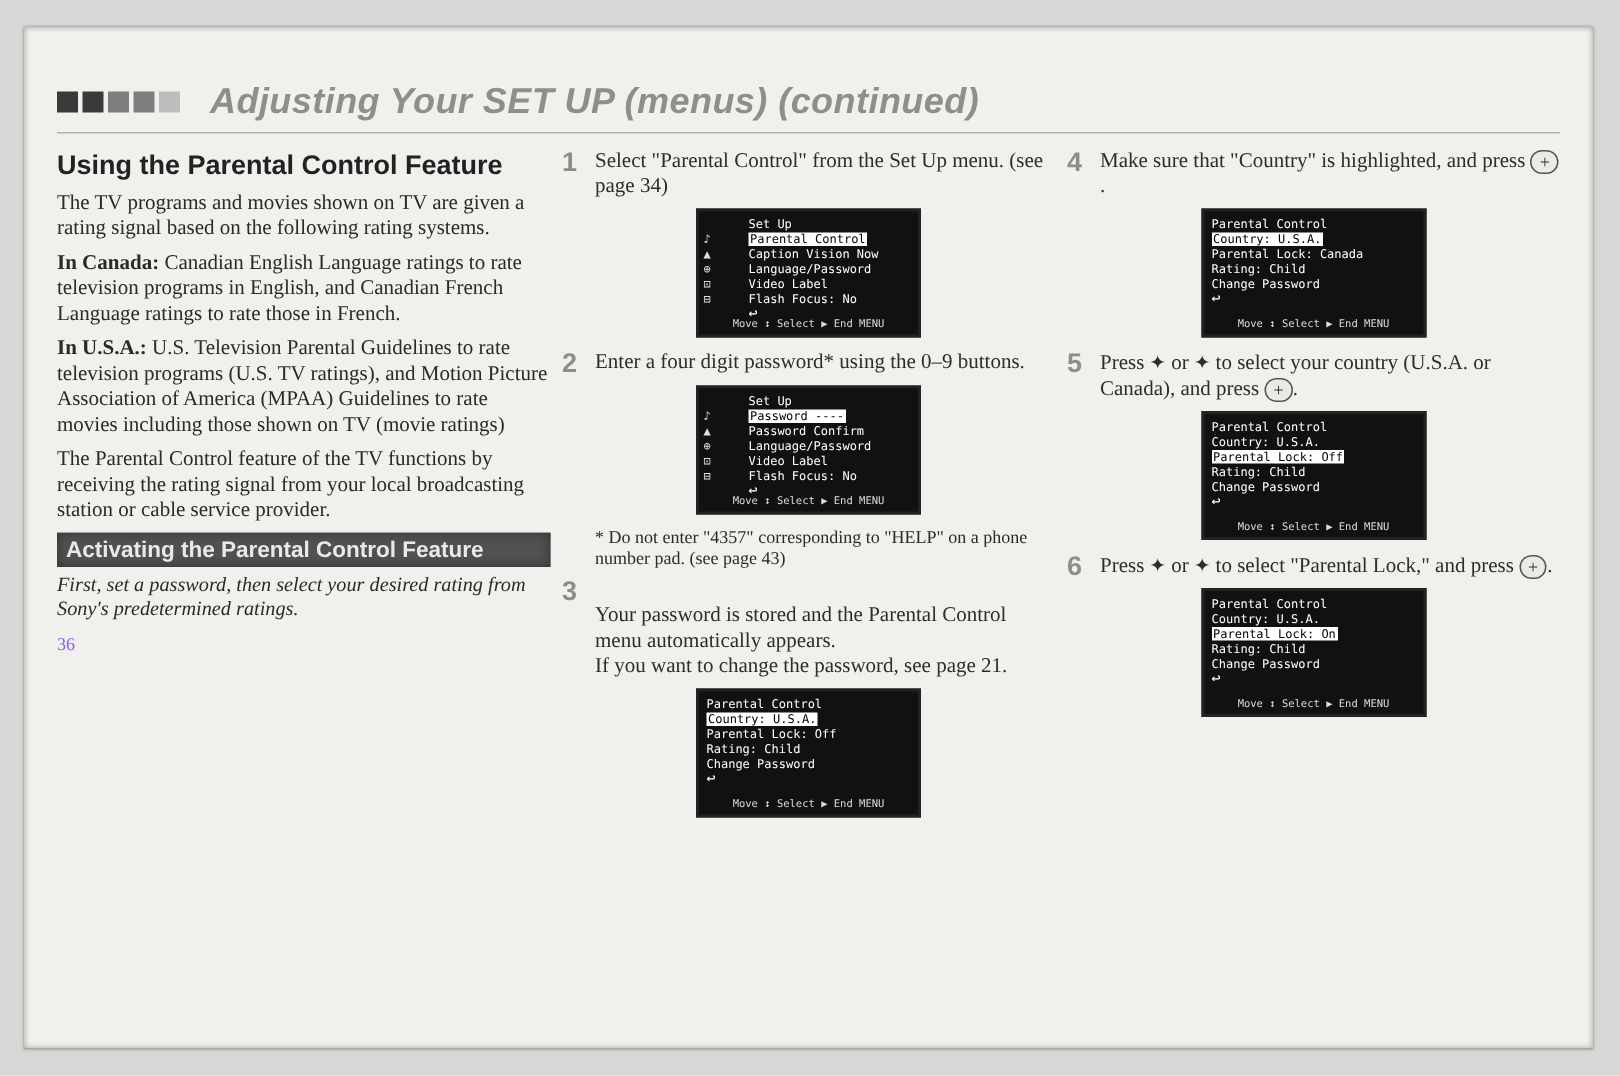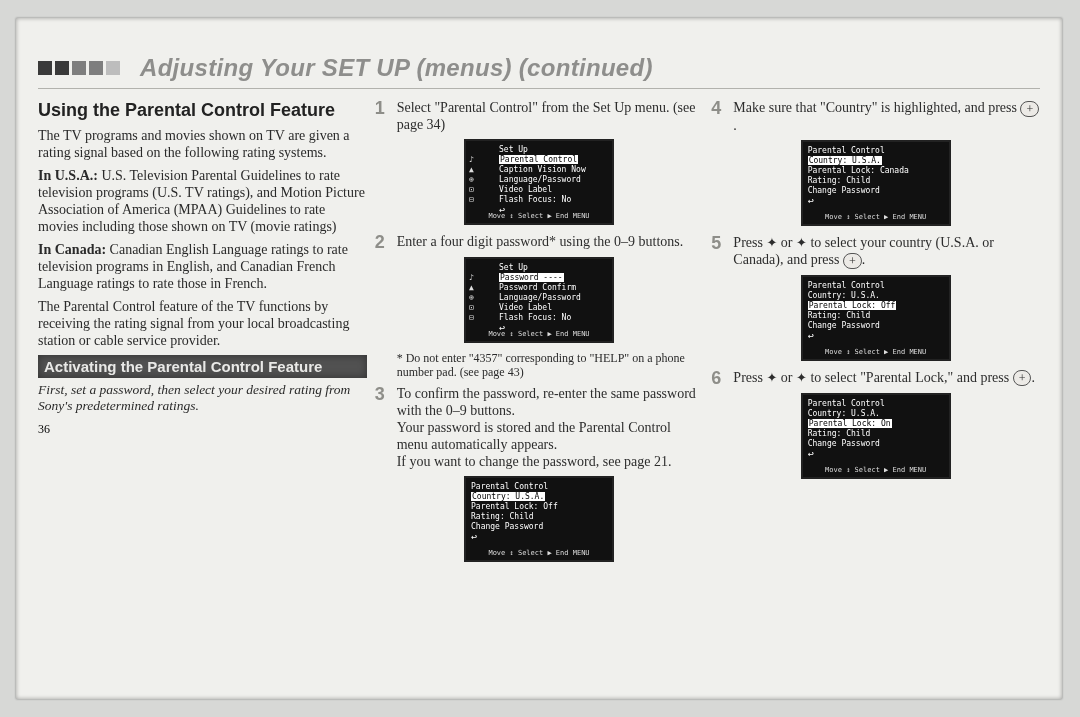--- a/index.html
+++ b/index.html
@@ -45,21 +45,21 @@
   p{font-size:14px;line-height:17px;margin:0 0 8px 0;color:#2a2a2a}
   .tight{margin-bottom:6px}
   .subhead{
     display:block;
     background:#515151;color:#e9e9e7;
     font-family:Arial,Helvetica,sans-serif;font-weight:700;
     font-size:15px;padding:3px 6px;margin:6px 0 4px;
     box-shadow:inset 0 0 8px rgba(0,0,0,.4);
   }
   .intro-ital{font-style:italic;font-size:13.5px;line-height:16px}
-  .pgnum{font-size:12px;color:#000000;margin-top:2px}
+  .pgnum{font-size:12px;color:#8b5cf6;margin-top:2px}
   
   .step{display:flex;gap:8px;margin:0 0 6px}
   .step .n{
     font-family:Arial,Helvetica,sans-serif;font-weight:900;
     color:#8e8e89;font-size:18px;line-height:18px;min-width:14px;
   }
   .step .t{font-size:14px;line-height:17px}
   .note{font-size:12px;line-height:14px;margin:4px 0 6px 22px}
   
   .osd-wrap{margin:4px auto 8px; width:150px}
@@ -105,25 +105,25 @@
     <div class="rule"></div>
 
     <div class="cols">
 
       <div class="col">
         <h2 class="section">Using the Parental Control Feature</h2>
 
         <p class="tight">The TV programs and movies shown on TV are given a rating signal based on the following rating systems.</p>
 
         <p class="tight">
+          <b>In Canada:</b><span> Canadian English Language ratings to rate television programs in English, and Canadian French Language ratings to rate those in French.</span>
+        </p>
+
+        <p class="tight">
           <b>In U.S.A.:</b><span> U.S. Television Parental Guidelines to rate television programs (U.S. TV ratings), and Motion Picture Association of America (MPAA) Guidelines to rate movies including those shown on TV (movie ratings)</span>
-        </p>
-
-        <p class="tight">
-          <b>In Canada:</b><span> Canadian English Language ratings to rate television programs in English, and Canadian French Language ratings to rate those in French.</span>
         </p>
 
         <p class="tight">The Parental Control feature of the TV functions by receiving the rating signal from your local broadcasting station or cable service provider.</p>
 
         <span class="subhead">Activating the Parental Control Feature</span>
 
         <p class="intro-ital">First, set a password, then select your desired rating from Sony's predetermined ratings.</p>
         <div class="pgnum">36</div>
       </div>
 
@@ -166,21 +166,21 @@
               <div class="ret">↩</div>
             </div>
             <div class="foot">Move ↕   Select ▶   End  MENU</div>
           </div>
         </div>
         <p class="note">* Do not enter "4357" corresponding to "HELP" on a phone number pad. (see page 43)</p>
 
         <div class="step">
           <div class="n">3</div>
           <div class="t">
-            <span>To confirm the password, re-enter the same password with the 0–9 buttons.</span><br>
+            <br>
             <span>Your password is stored and the Parental Control menu automatically appears.</span><br>
             <span>If you want to change the password, see page 21.</span>
           </div>
         </div>
         <div class="osd-wrap">
           <div class="osd noicons">
             <div class="lines">
               <div>Parental Control</div>
               <span class="hl">Country:   U.S.A.</span>
               <div>Parental Lock: Off</div>

